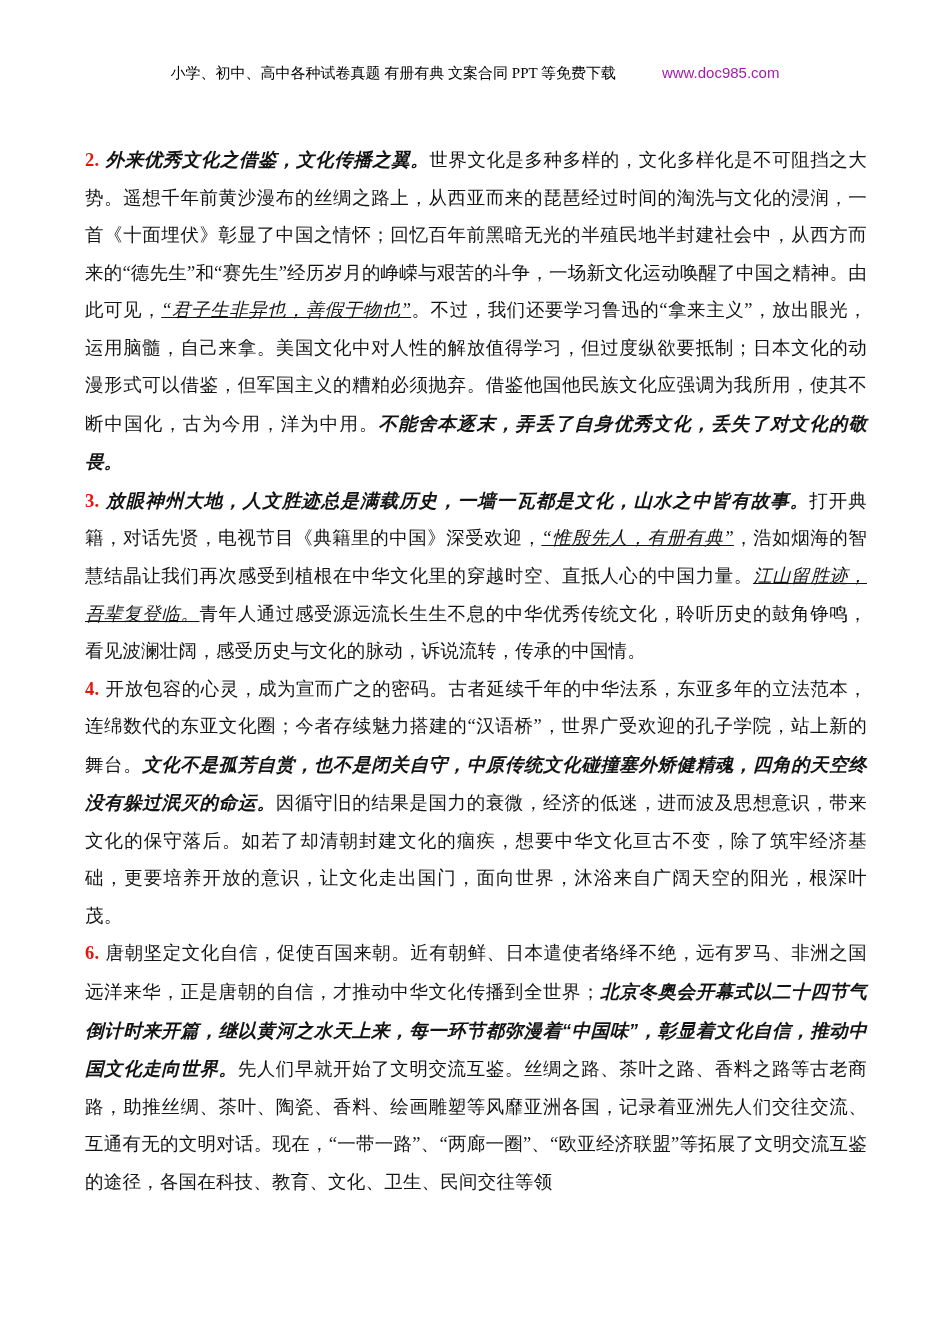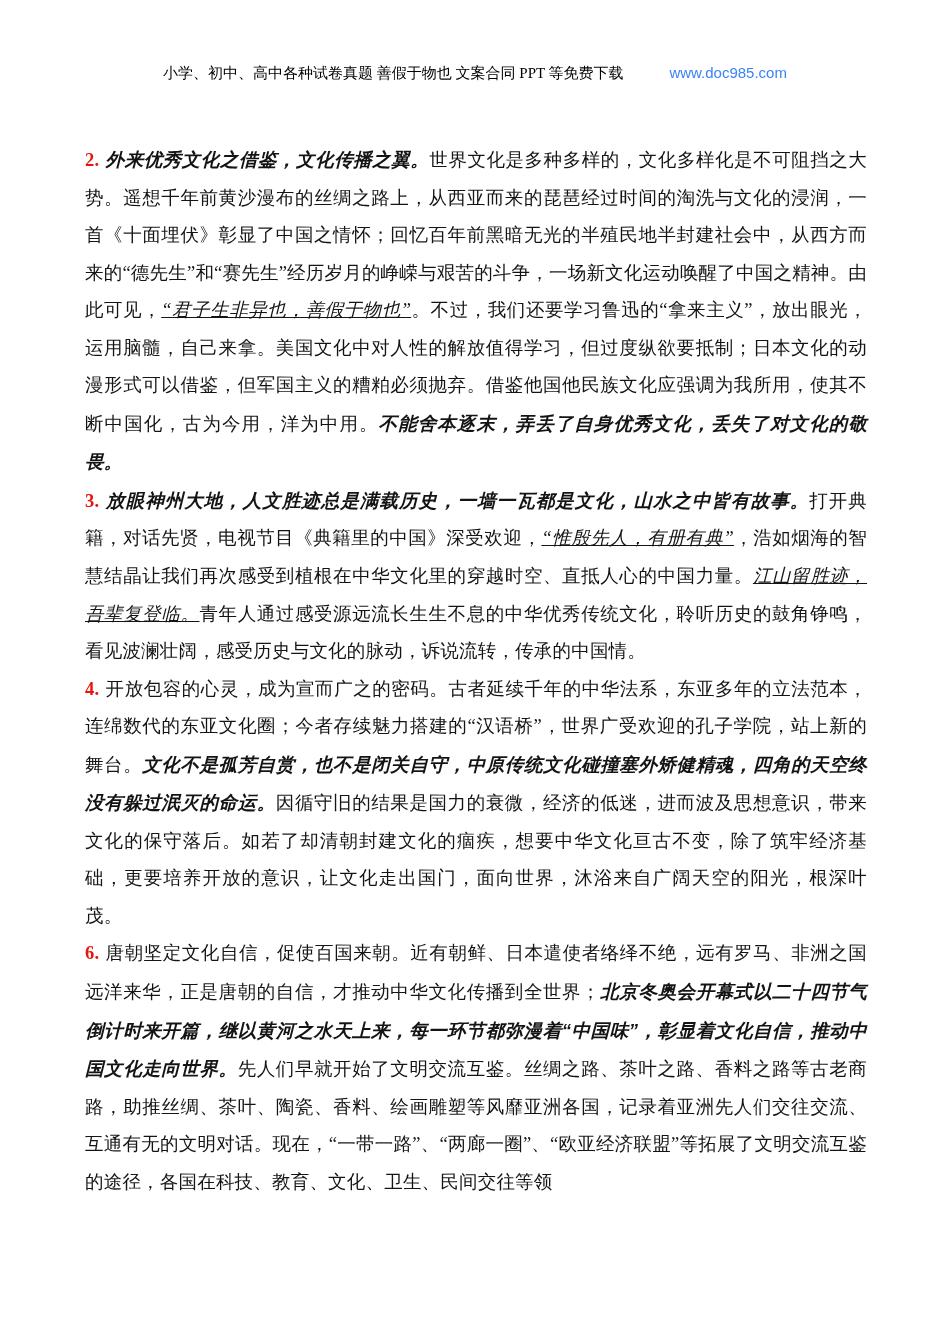--- a/index.html
+++ b/index.html
@@ -24,21 +24,21 @@
     text-align: center;
     font-size: 15px;
     line-height: 22px;
     color: #000000;
     font-family: "Liberation Serif", "DejaVu Serif", serif;
     white-space: nowrap;
   }
   .site-header .site-link {
     margin-left: 42px;
     font-family: "Liberation Sans", "DejaVu Sans", sans-serif;
-    color: #3b82f6;
+    color: #a21caf;
     text-decoration: none;
   }
   .doc-body {
     position: absolute;
     top: 141px;
     left: 85px;
     width: 782px;
     font-size: 18.5px;
     line-height: 37.55px;
     text-align: justify;
@@ -67,21 +67,21 @@
     font-weight: 700;
     margin-right: 6px;
     font-family: "Liberation Serif", "DejaVu Serif", serif;
   }
 </style>
 </head>
 <body>
 
 <div class="page">
   <div class="site-header">
-    <span>小学、初中、高中各种试卷真题 善假于物也 文案合同 PPT 等免费下载</span>
+    <span>小学、初中、高中各种试卷真题 有册有典 文案合同 PPT 等免费下载</span>
     <a class="site-link" href="#">www.doc985.com</a>
   </div>
   <div class="doc-body" style="color: rgb(20, 20, 20);">
       <p><span class="run-number">2.</span><span class="run-bold">外来优秀文化之借鉴，文化传播之翼。</span><span class="run-regular">世界文化是多种多样的，文化多样化是不可阻挡之大势。遥想千年前黄沙漫布的丝绸之路上，从西亚而来的琵琶经过时间的淘洗与文化的浸润，一首《十面埋伏》彰显了中国之情怀；回忆百年前黑暗无光的半殖民地半封建社会中，从西方而来的“德先生”和“赛先生”经历岁月的峥嵘与艰苦的斗争，一场新文化运动唤醒了中国之精神。由此可见，</span><span class="run-italic">“君子生非异也，善假于物也”</span><span class="run-regular">。不过，我们还要学习鲁迅的“拿来主义”，放出眼光，运用脑髓，自己来拿。美国文化中对人性的解放值得学习，但过度纵欲要抵制；日本文化的动漫形式可以借鉴，但军国主义的糟粕必须抛弃。借鉴他国他民族文化应强调为我所用，使其不断中国化，古为今用，洋为中用。</span><span class="run-bold">不能舍本逐末，弄丢了自身优秀文化，丢失了对文化的敬畏。</span></p>
       <p><span class="run-number">3.</span><span class="run-bold">放眼神州大地，人文胜迹总是满载历史，一墙一瓦都是文化，山水之中皆有故事。</span><span class="run-regular">打开典籍，对话先贤，电视节目《典籍里的中国》深受欢迎，</span><span class="run-italic">“惟殷先人，有册有典”</span><span class="run-regular">，浩如烟海的智慧结晶让我们再次感受到植根在中华文化里的穿越时空、直抵人心的中国力量。</span><span class="run-italic">江山留胜迹，吾辈复登临。</span><span class="run-regular">青年人通过感受源远流长生生不息的中华优秀传统文化，聆听历史的鼓角铮鸣，看见波澜壮阔，感受历史与文化的脉动，诉说流转，传承的中国情。</span></p>
       <p><span class="run-number">4.</span><span class="run-regular">开放包容的心灵，成为宣而广之的密码。古者延续千年的中华法系，东亚多年的立法范本，连绵数代的东亚文化圈；今者存续魅力搭建的“汉语桥”，世界广受欢迎的孔子学院，站上新的舞台。</span><span class="run-bold">文化不是孤芳自赏，也不是闭关自守，中原传统文化碰撞塞外矫健精魂，四角的天空终没有躲过泯灭的命运。</span><span class="run-regular">因循守旧的结果是国力的衰微，经济的低迷，进而波及思想意识，带来文化的保守落后。如若了却清朝封建文化的痼疾，想要中华文化亘古不变，除了筑牢经济基础，更要培养开放的意识，让文化走出国门，面向世界，沐浴来自广阔天空的阳光，根深叶茂。</span></p>
       <p><span class="run-number">6.</span><span class="run-regular">唐朝坚定文化自信，促使百国来朝。近有朝鲜、日本遣使者络绎不绝，远有罗马、非洲之国远洋来华，正是唐朝的自信，才推动中华文化传播到全世界；</span><span class="run-bold">北京冬奥会开幕式以二十四节气倒计时来开篇，继以黄河之水天上来，每一环节都弥漫着“中国味”，彰显着文化自信，推动中国文化走向世界。</span><span class="run-regular">先人们早就开始了文明交流互鉴。丝绸之路、茶叶之路、香料之路等古老商路，助推丝绸、茶叶、陶瓷、香料、绘画雕塑等风靡亚洲各国，记录着亚洲先人们交往交流、互通有无的文明对话。现在，“一带一路”、“两廊一圈”、“欧亚经济联盟”等拓展了文明交流互鉴的途径，各国在科技、教育、文化、卫生、民间交往等领</span></p>
     </div>
 </div>
 

